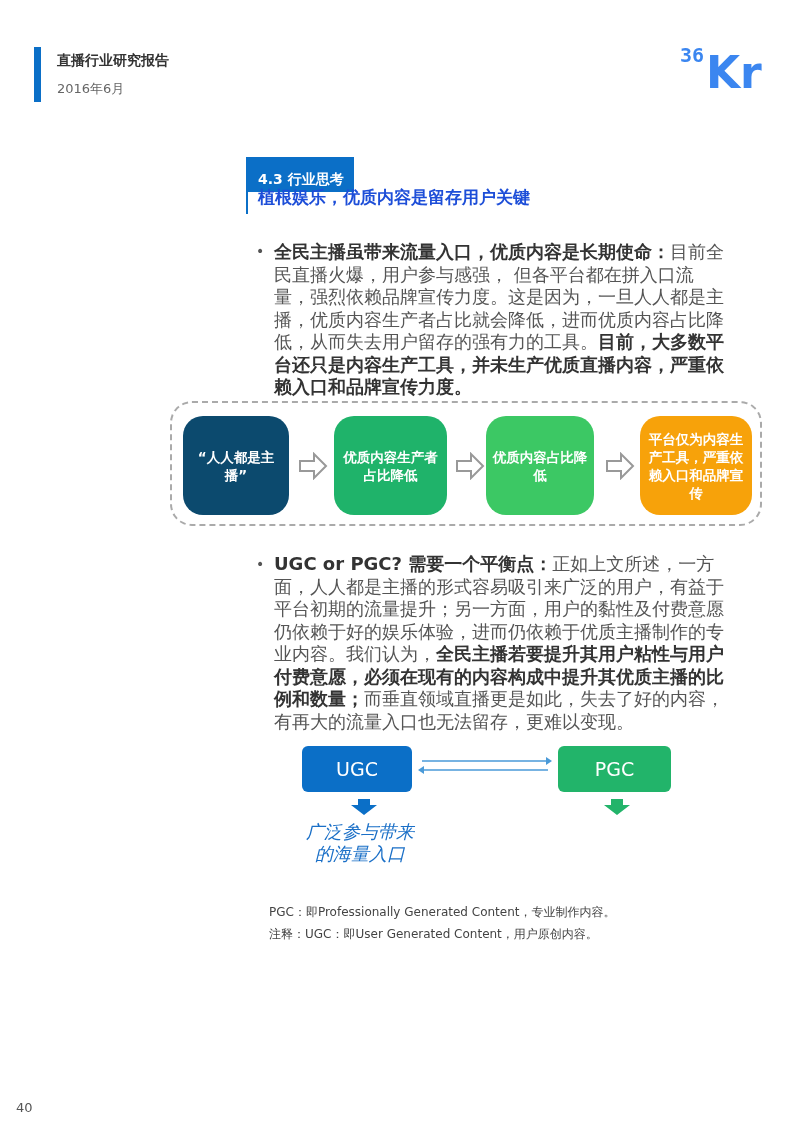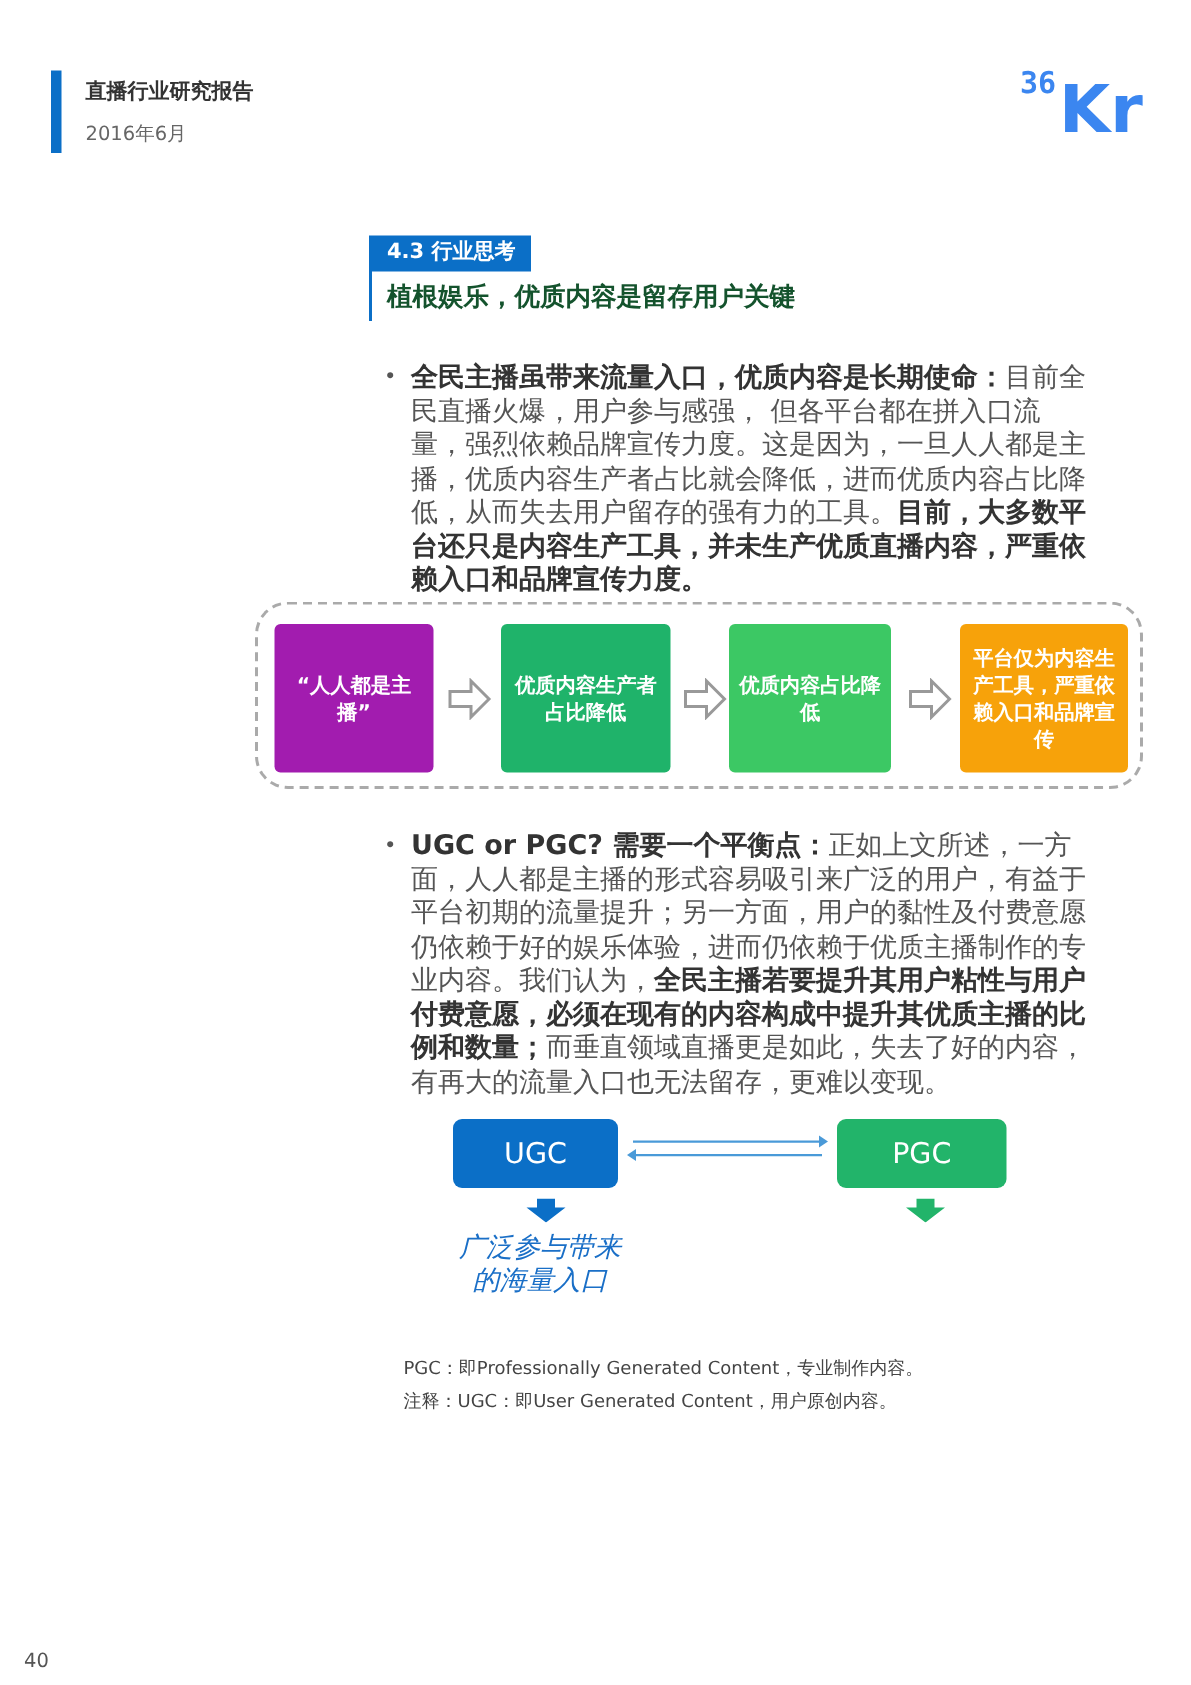--- a/index.html
+++ b/index.html
@@ -3,29 +3,29 @@
 <meta charset="utf-8">
 <style>
   html, body { margin:0; padding:0; }
   body { width:794px; height:1123px; background:#ffffff; position:relative; overflow:hidden;
          font-family: "DejaVu Sans", "Liberation Sans", sans-serif; color:#555; }
   .hdr-bar { position:absolute; left:34px; top:47px; width:7px; height:55px; background:#0b6fc7; }
   .hdr-title { position:absolute; left:57px; top:52px; font-size:14px; color:#333; font-weight:bold; }
   .hdr-date { position:absolute; left:57px; top:80px; font-size:13px; color:#666; }
   .logo { position:absolute; left:680px; top:40px; width:90px; height:52px; }
   .sec-tag { position:absolute; left:248px; top:157px; background:#0b6fc7; color:#fff; font-size:14px;
-             font-weight:bold; padding:1px 10px 3px 10px; height:20px; line-height:20px; }
+             font-weight:bold; padding:12px 10px 3px 10px; height:20px; line-height:20px; }
   .sec-rule { position:absolute; left:246px; top:157px; width:2px; height:57px; background:#0b6fc7; }
-  .sec-title { position:absolute; left:258px; top:186px; font-size:17px; font-weight:bold; color:#14532d; }
+  .sec-title { position:absolute; left:258px; top:186px; font-size:17px; font-weight:bold; color:#1d4ed8; }
   .para { position:absolute; left:274px; width:452px; font-size:18px; line-height:22.5px; color:#555; }
   .para b { color:#333; }
   .bullet { position:absolute; left:256px; font-size:14px; color:#555; }
   .flow-frame { position:absolute; left:170px; top:401px; width:592px; height:125px; border:2px dashed #aaa;
                 border-radius:22px; box-sizing:border-box; }
-  .fbox { position:absolute; top:416px; height:99px; border-radius:4px; color:#fff; font-weight:bold;
+  .fbox { position:absolute; top:416px; height:99px; border-radius:20px; color:#fff; font-weight:bold;
           font-size:13.5px; line-height:18px; display:flex; align-items:center; justify-content:center; text-align:center; box-sizing:border-box; padding:0 6px; }
   .farrow { position:absolute; top:452px; width:30px; height:28px; }
   .cbox { position:absolute; top:746px; height:46px; border-radius:6px; color:#fff; font-size:19px;
           display:flex; align-items:center; justify-content:center; }
   .down { position:absolute; width:28px; height:16px; }
   .cap { position:absolute; font-size:18px; line-height:22px; text-align:center;font-style:italic; }
   .note { position:absolute; left:269px; font-size:12px; color:#444; }
   .pagenum { position:absolute; left:16px; top:1100px; font-size:13px; color:#555; }
 </style>
 </head>
@@ -42,21 +42,21 @@
 <div class="sec-rule"></div>
 <div class="sec-tag">4.3 行业思考</div>
 <div class="sec-title">植根娱乐，优质内容是留存用户关键</div>
 
 <span class="bullet" style="top:243px;">•</span>
 <div class="para" style="top:241px;">
   <b>全民主播虽带来流量入口，优质内容是长期使命：</b><span>目前全民直播火爆，用户参与感强， 但各平台都在拼入口流量，强烈依赖品牌宣传力度。这是因为，一旦人人都是主播，优质内容生产者占比就会降低，进而优质内容占比降低，从而失去用户留存的强有力的工具。</span><b>目前，大多数平台还只是内容生产工具，并未生产优质直播内容，严重依赖入口和品牌宣传力度。</b>
 </div>
 
 <div class="flow-frame"></div>
-<div class="fbox" style="left:183px;width:106px;background:#a21caf;">“人人都是主播”</div>
+<div class="fbox" style="left:183px;width:106px;background:#0c4a6e;">“人人都是主播”</div>
 <svg class="farrow" style="left:298px;" viewBox="0 0 30 28">
   <path d="M2 9 H16 V2 L28 14 L16 26 V19 H2 Z" fill="#fff" stroke="#999" stroke-width="2"></path>
 </svg>
 <div class="fbox" style="left:334px;width:113px;background:#1fb36a;">优质内容生产者占比降低</div>
 <svg class="farrow" style="left:455px;" viewBox="0 0 30 28">
   <path d="M2 9 H16 V2 L28 14 L16 26 V19 H2 Z" fill="#fff" stroke="#999" stroke-width="2"></path>
 </svg>
 <div class="fbox" style="left:486px;width:108px;background:#3cc864;">优质内容占比降低</div>
 <svg class="farrow" style="left:605px;" viewBox="0 0 30 28">
   <path d="M2 9 H16 V2 L28 14 L16 26 V19 H2 Z" fill="#fff" stroke="#999" stroke-width="2"></path>

